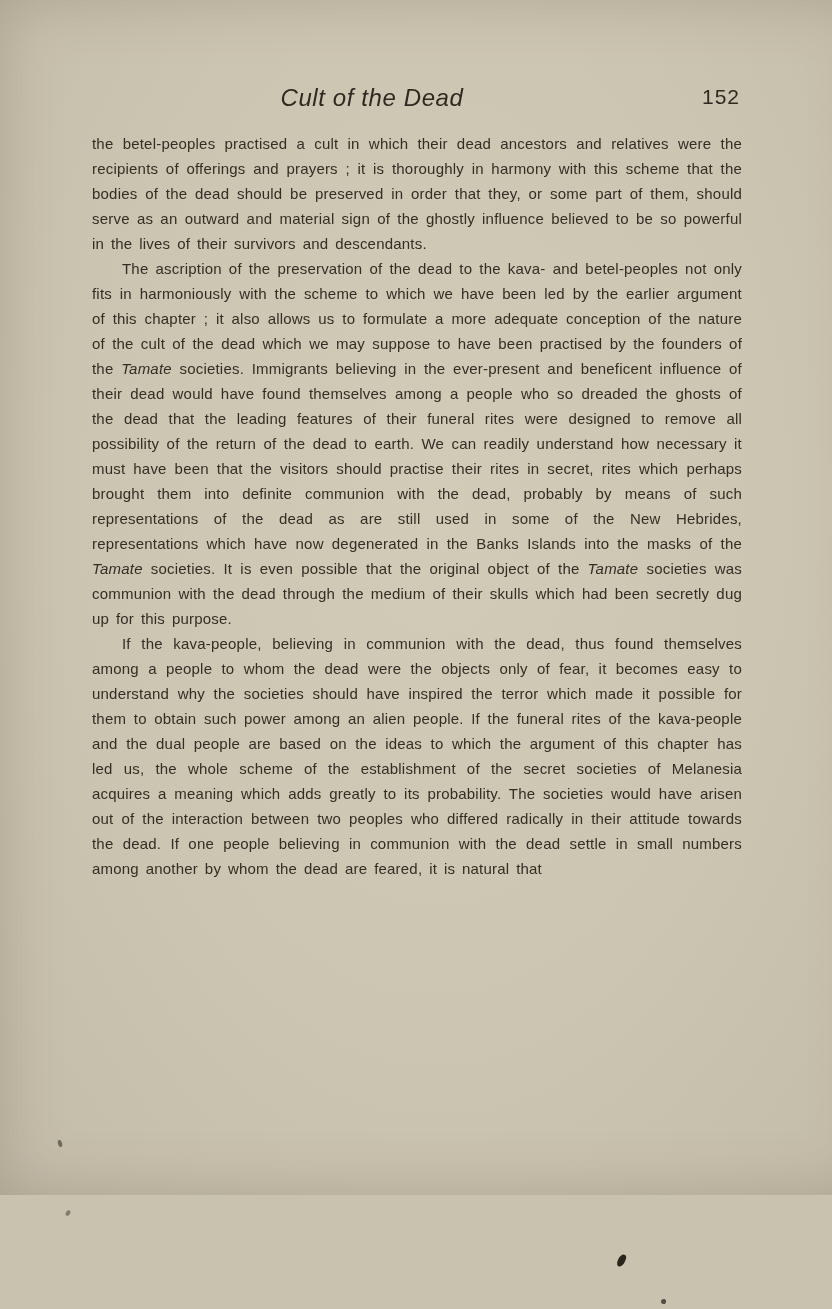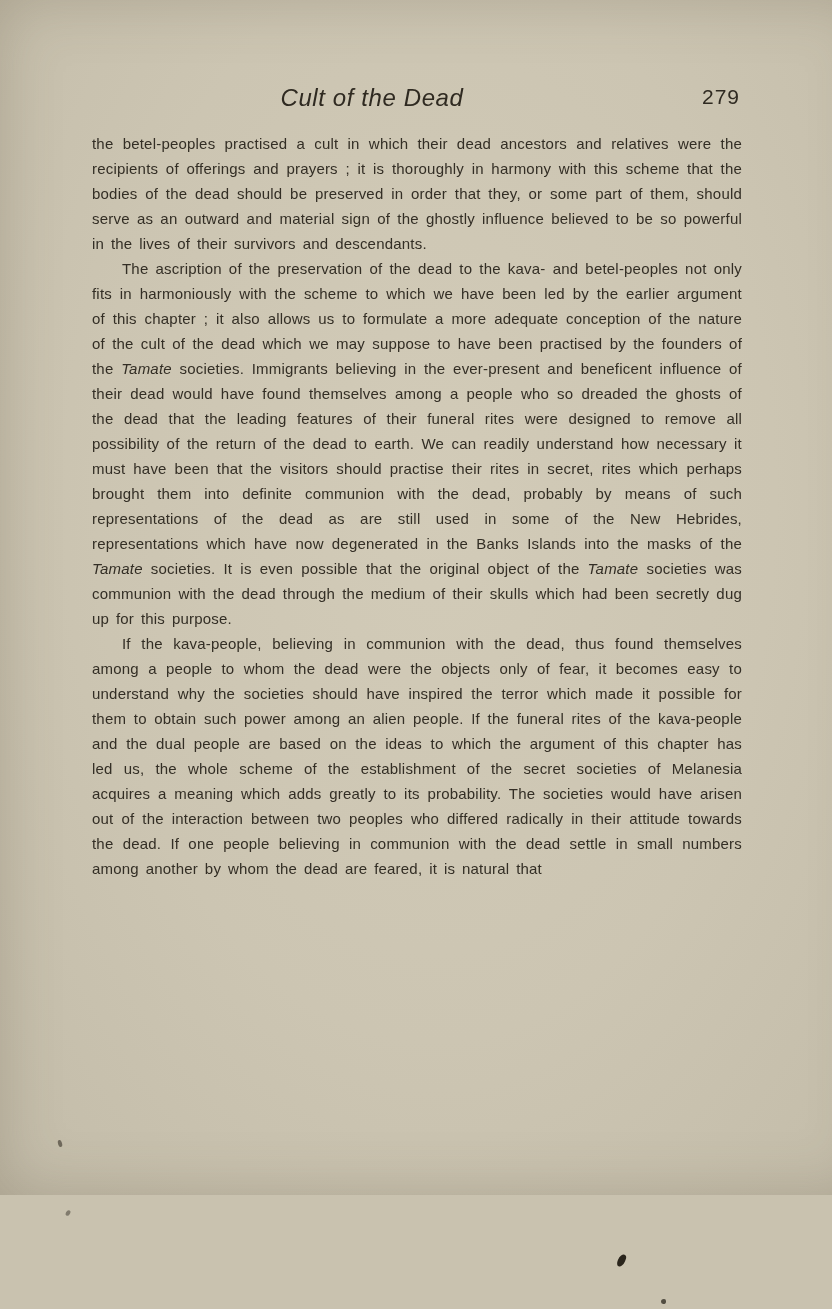--- a/index.html
+++ b/index.html
@@ -106,21 +106,21 @@
     transform: rotate(30deg);
   }
 </style>
 </head>
 <body>
 
 <div class="page">
 
   <div class="header">
     <span class="running-title">Cult of the Dead</span>
-    <span class="page-number">279</span>
+    <span class="page-number">152</span>
   </div>
 
   <div class="text-block">
       <p class="para"><span>the betel-peoples practised a cult in which their dead ancestors and relatives were the recipients of offerings and prayers ; it is thoroughly in harmony with this scheme that the bodies of the dead should be preserved in order that they, or some part of them, should serve as an outward and material sign of the ghostly influence believed to be so powerful in the lives of their survivors and descendants.</span></p>
       <p class="para indent"><span>The ascription of the preservation of the dead to the kava- and betel-peoples not only fits in harmoniously with the scheme to which we have been led by the earlier argument of this chapter ; it also allows us to formulate a more adequate conception of the nature of the cult of the dead which we may suppose to have been practised by the founders of the </span><em>Tamate</em><span> societies.  Immigrants believing in the ever-present and beneficent influence of their dead would have found themselves among a people who so dreaded the ghosts of the dead that the leading features of their funeral rites were designed to remove all possibility of the return of the dead to earth. We can readily understand how necessary it must have been that the visitors should practise their rites in secret, rites which perhaps brought them into definite communion with the dead, probably by means of such representations of the dead as are still used in some of the New Hebrides, representations which have now degenerated in the Banks Islands into the masks of the </span><em>Tamate</em><span> societies.  It is even possible that the original object of the </span><em>Tamate</em><span> societies was communion with the dead through the medium of their skulls which had been secretly dug up for this purpose.</span></p>
       <p class="para indent"><span>If the kava-people, believing in communion with the dead, thus found themselves among a people to whom the dead were the objects only of fear, it becomes easy to understand why the societies should have inspired the terror which made it possible for them to obtain such power among an alien people. If the funeral rites of the kava-people and the dual people are based on the ideas to which the argument of this chapter has led us, the whole scheme of the establishment of the secret societies of Melanesia acquires a meaning which adds greatly to its probability.  The societies would have arisen out of the interaction between two peoples who differed radically in their attitude towards the dead.  If one people believing in communion with the dead settle in small numbers among another by whom the dead are feared, it is natural that</span></p>
     </div>
 
   <div class="speck speck-1"></div>
   <div class="speck speck-2"></div>

